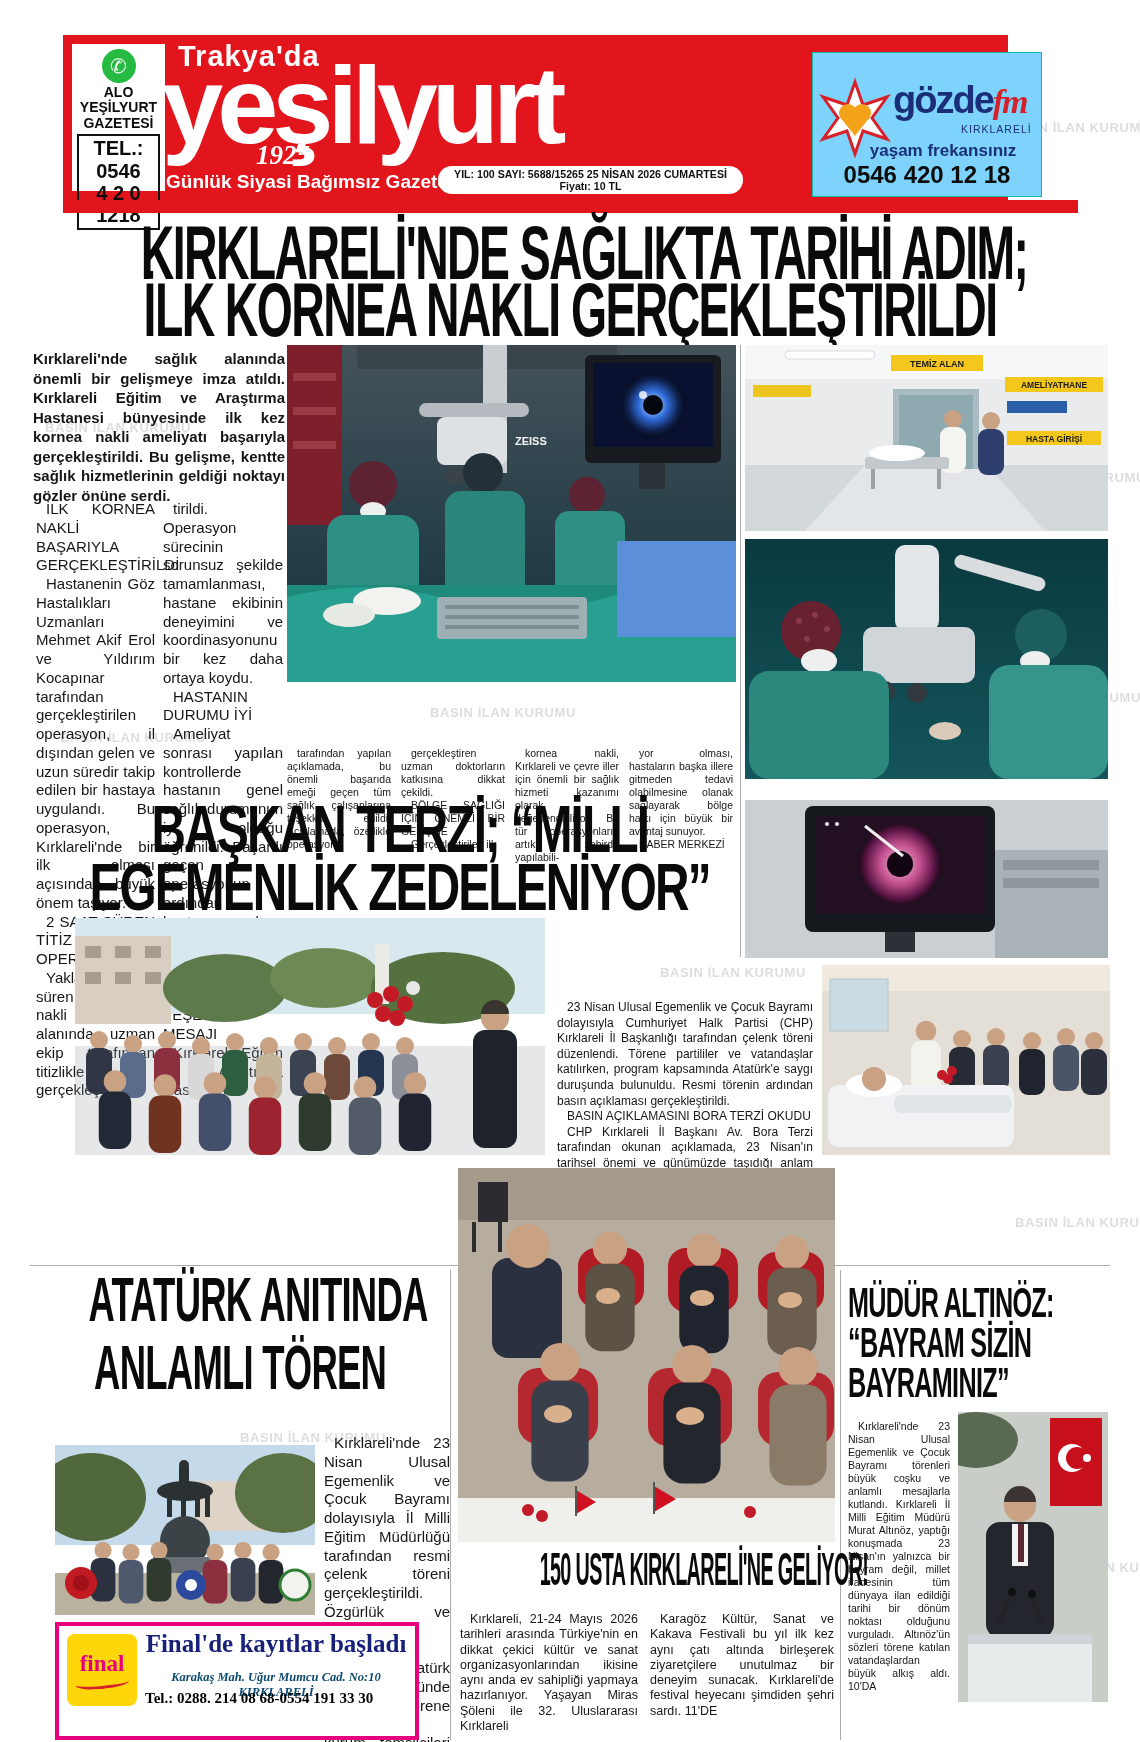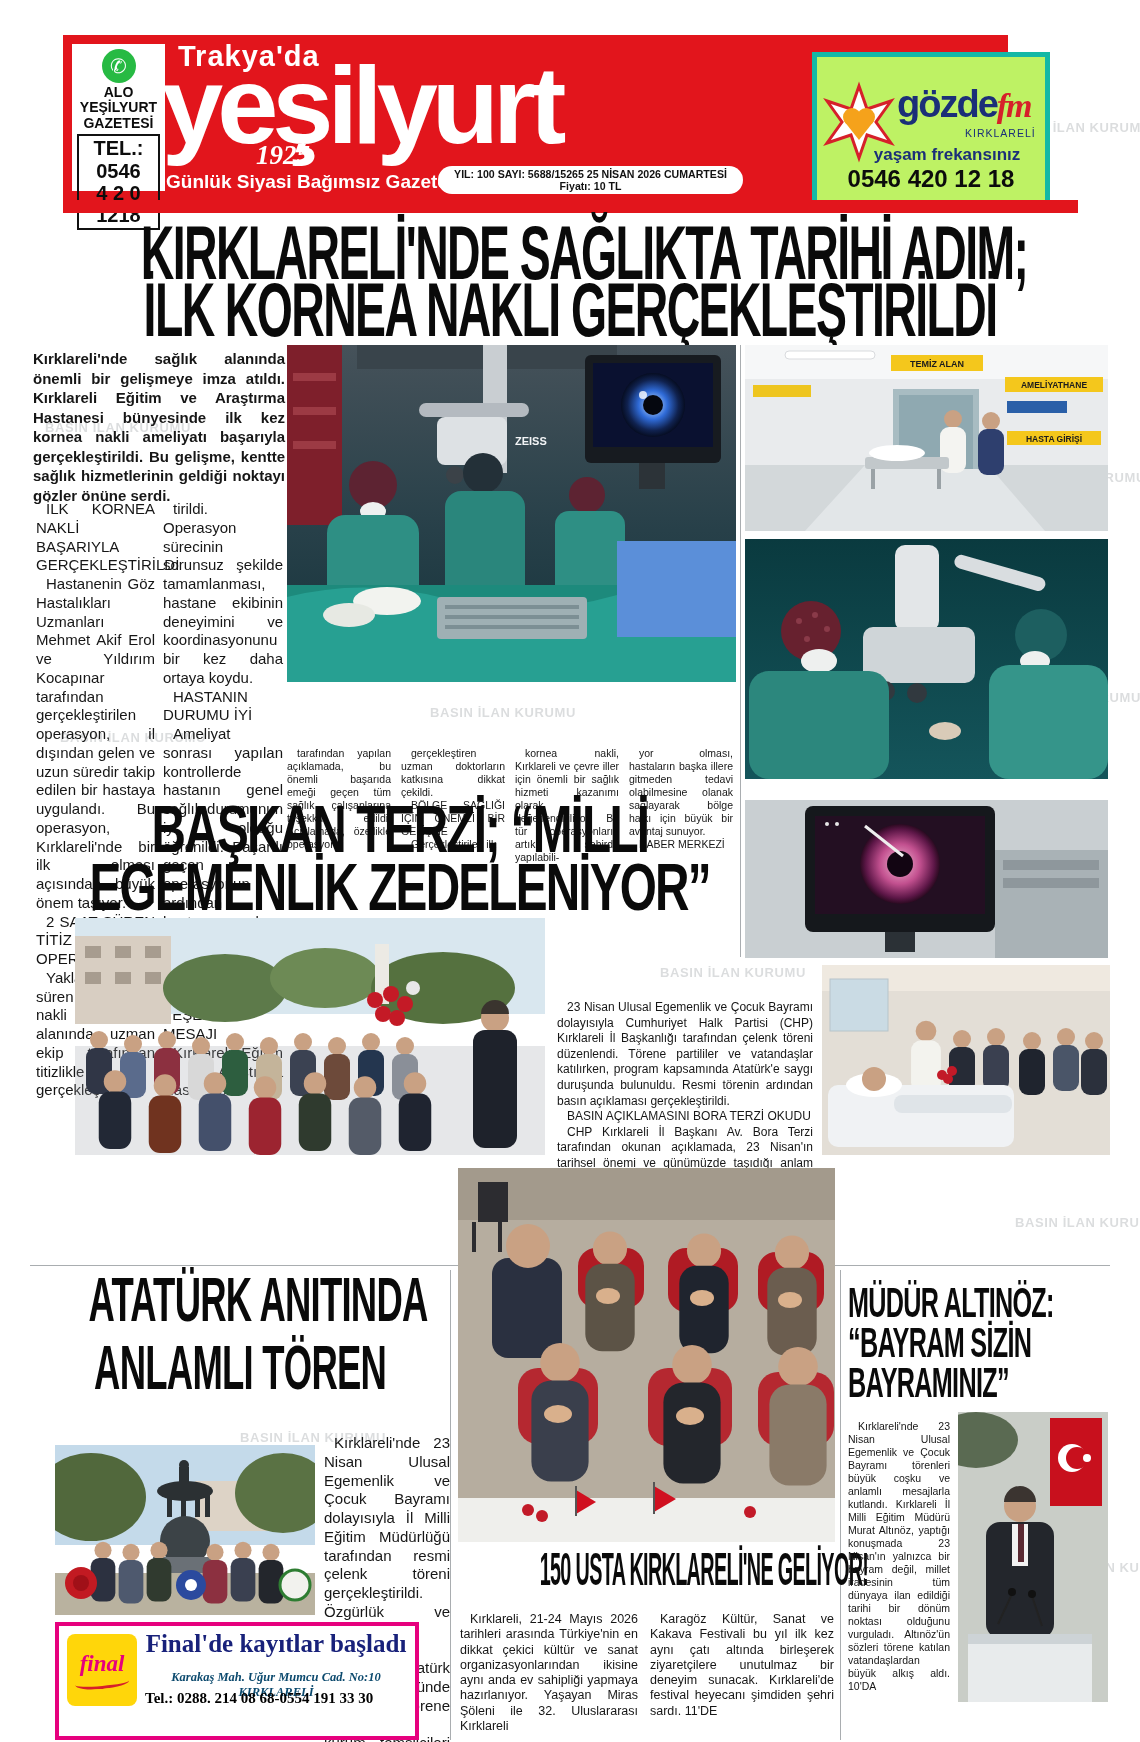--- a/index.html
+++ b/index.html
@@ -14,21 +14,21 @@
   .telbox{border:2px solid #111;margin:3px 5px 0 5px;padding:1px 0;}
   .telbox p{margin:0;font-weight:800;font-size:20px;line-height:1.12;color:#0c0c0c;}
   .wa{width:34px;height:34px;border-radius:50%;background:#27ba43;color:#fff;margin:5px auto 2px auto;
       display:flex;align-items:center;justify-content:center;font-size:20px;}
   .mast-region{position:absolute;color:#fff;font-weight:800;font-size:29px;letter-spacing:1px;}
   .mast-logo{position:absolute;color:#fff;font-weight:800;font-size:110px;letter-spacing:-6px;line-height:1;}
   .mast-year{position:absolute;color:#fff;font-family:"Liberation Serif",serif;font-style:italic;font-weight:700;font-size:27px;}
   .mast-sub{position:absolute;color:#fff;font-weight:800;font-size:19px;}
   .infopill{position:absolute;background:#fff;border-radius:14px;text-align:center;font-size:10.6px;
             font-weight:600;color:#111;display:flex;align-items:center;justify-content:center;}
-  .gozde{position:absolute;background:#bef264;border:5px solid #14b8a6;}
+  .gozde{position:absolute;background:#7dd3fc;border:1px solid #14b8a6;}
   .gozde .brand{position:absolute;left:80px;top:26px;font-weight:800;font-size:38px;letter-spacing:-2px;color:#1b2f78;}
   .gozde .fm{font-family:"Liberation Serif",serif;font-style:italic;font-weight:700;font-size:34px;color:#d6202a;}
   .gozde .city{position:absolute;left:148px;top:70px;font-size:10.5px;font-weight:400;color:#1b2f78;letter-spacing:1px;}
   .gozde .slogan{position:absolute;left:16px;top:88px;width:100%;text-align:center;font-weight:700;font-size:17px;color:#1b2f78;}
   .gozde .phone{position:absolute;left:0;top:108px;width:100%;text-align:center;font-weight:700;font-size:24px;color:#0c0c0c;}
   
   .hlwrap{position:absolute;text-align:center;}
   .hlwrap .ln span{display:inline-block;font-weight:800;white-space:nowrap;color:#0a0a0a;}
   .h1 .ln{height:57px;} .h1 span{font-size:58px;letter-spacing:-2px;transform:scale(0.8,1.32);}
   .h2 .ln{height:58px;} .h2 span{font-size:53px;letter-spacing:-2px;transform:scale(0.9,1.26);}
@@ -47,21 +47,21 @@
   
   .finalad{position:absolute;background:#fff;border:4px solid #e6007e;}
   .finalad .title{position:absolute;left:86px;top:4px;width:262px;text-align:center;
       font-family:"Liberation Serif",serif;font-weight:700;font-size:25px;color:#18217a;}
   .finalad .addr{position:absolute;left:86px;top:44px;width:262px;text-align:center;
       font-family:"Liberation Serif",serif;font-style:italic;font-weight:700;font-size:12.5px;color:#0c4a6e;}
   .finalad .tel{position:absolute;left:86px;top:64px;width:262px;text-align:left;
       font-family:"Liberation Serif",serif;font-weight:700;font-size:15px;color:#000000;}
   .finallogo{position:absolute;left:8px;top:8px;width:70px;height:72px;background:#ffd60a;border-radius:8px;
       display:flex;flex-direction:column;align-items:center;justify-content:center;}
-  .finallogo .fl{font-family:"Liberation Serif",serif;font-style:italic;font-weight:700;font-size:23px;color:#e6007e;}
+  .finallogo .fl{font-family:"Liberation Serif",serif;font-weight:700;font-size:23px;color:#e6007e;}
   .finallogo .swoosh{width:54px;height:9px;border-bottom:3px solid #d6202a;border-radius:50%;transform:rotate(-5deg);}
   svg text{font-family:"Liberation Sans",sans-serif;}
 </style>
 </head>
 <body>
 
 <div class="page">
 
   <svg width="0" height="0" style="position:absolute">
     <defs>

